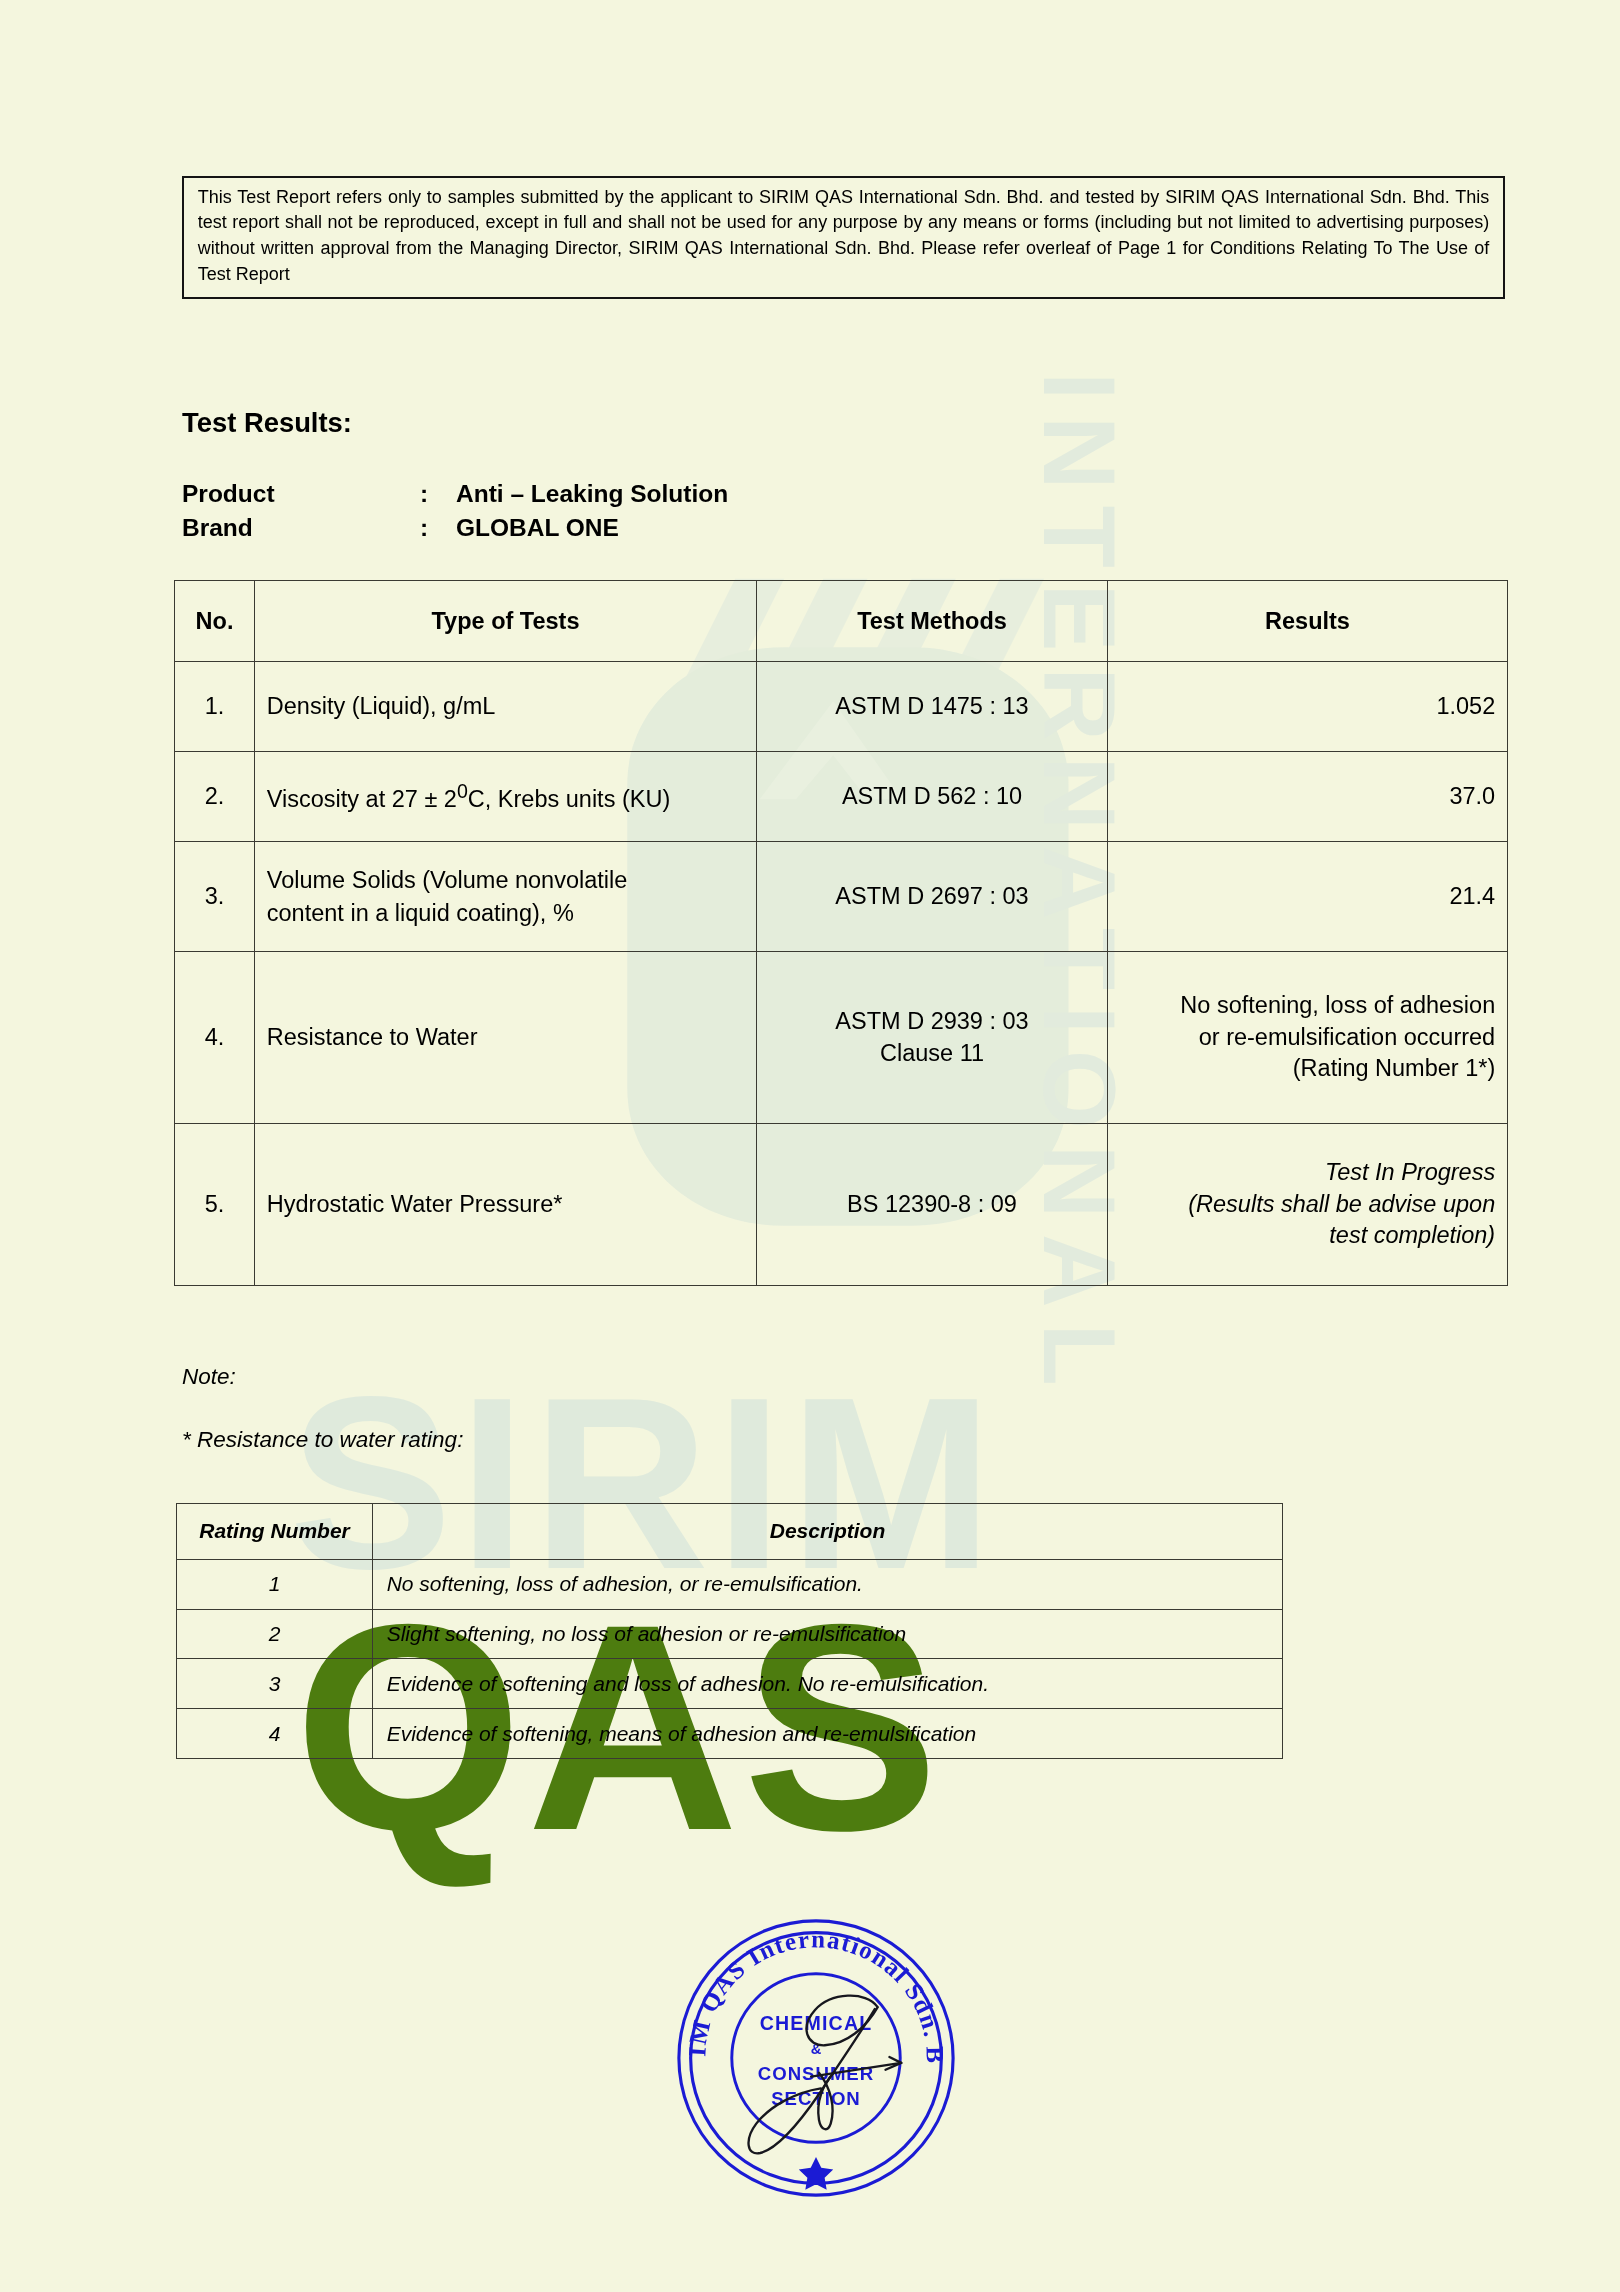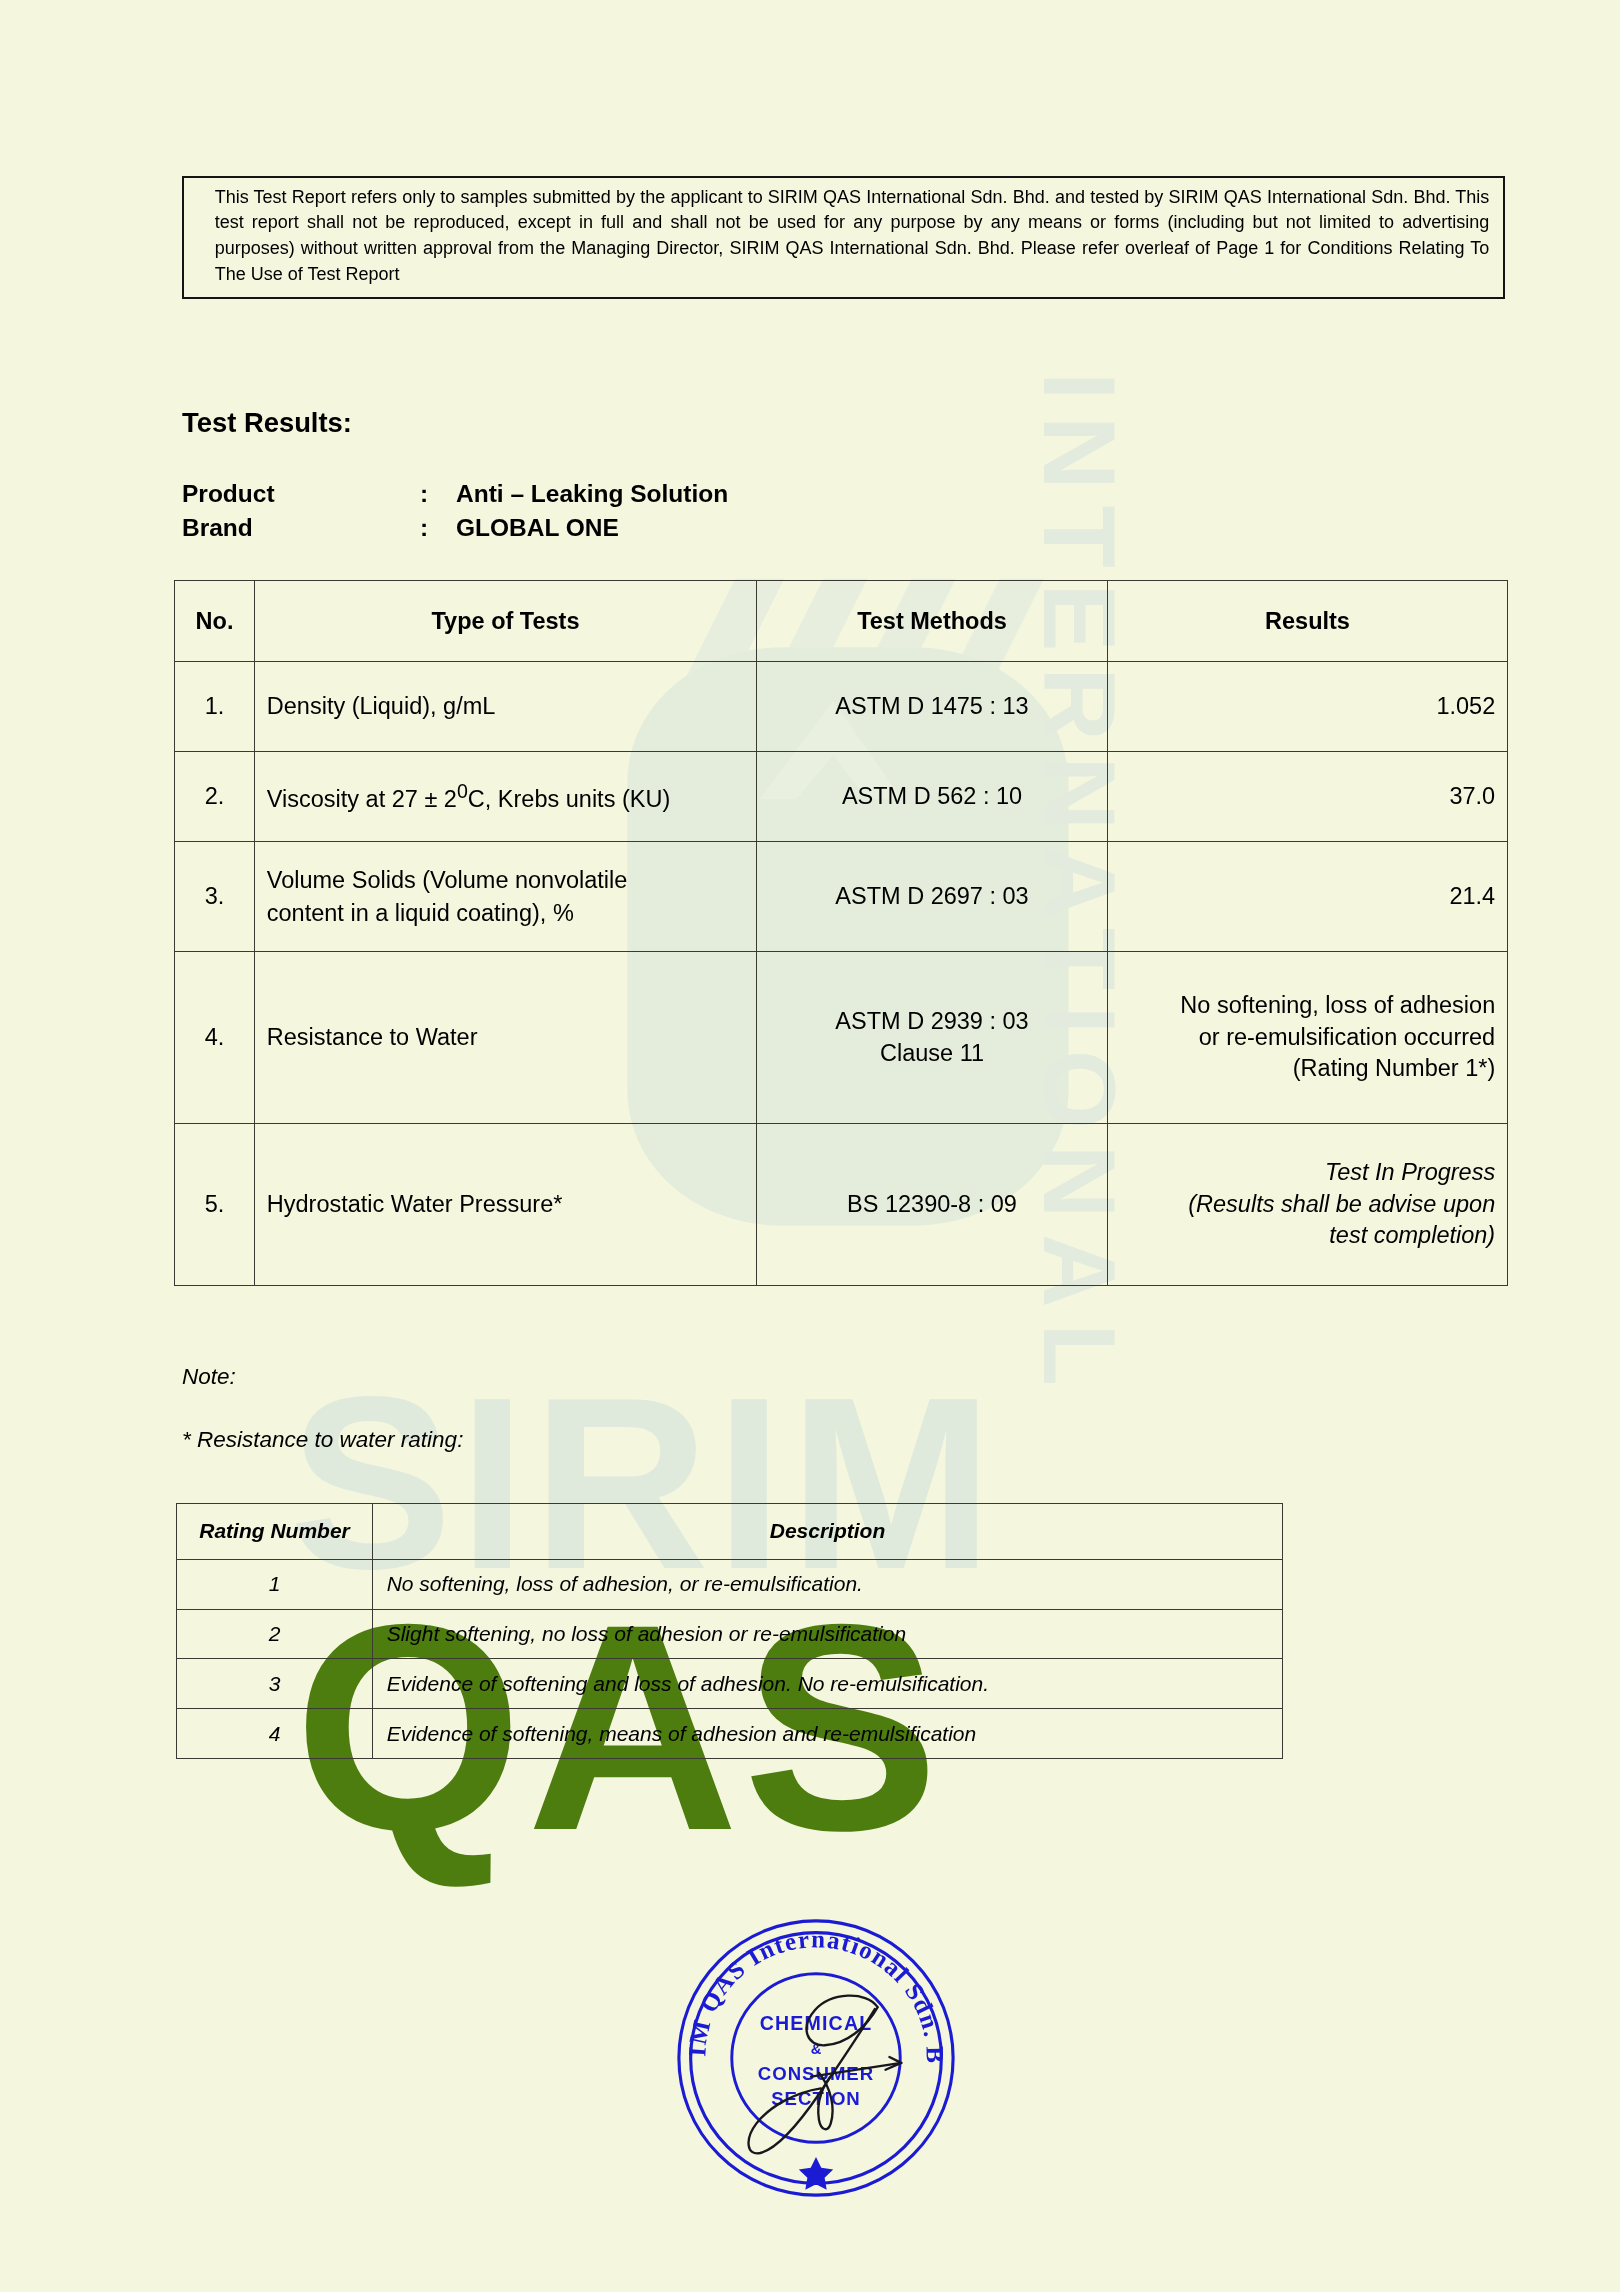--- a/index.html
+++ b/index.html
@@ -98,21 +98,20 @@
     border-right: 2px solid #141414;
   }
   .hdr-page {
     flex: 1;
   }
   .disclaimer {
     padding: 6.9px 13.7px 9.8px 13.7px;
     font-size: 18px;
     line-height: 1.42;
     text-align: justify;
-    margin-left: 17px;
   }
 
   
   .test-results-title {
     position: absolute;
     left: 182px;
     top: 407px;
     font-size: 27.4px;
     font-weight: bold;
     z-index: 2;

